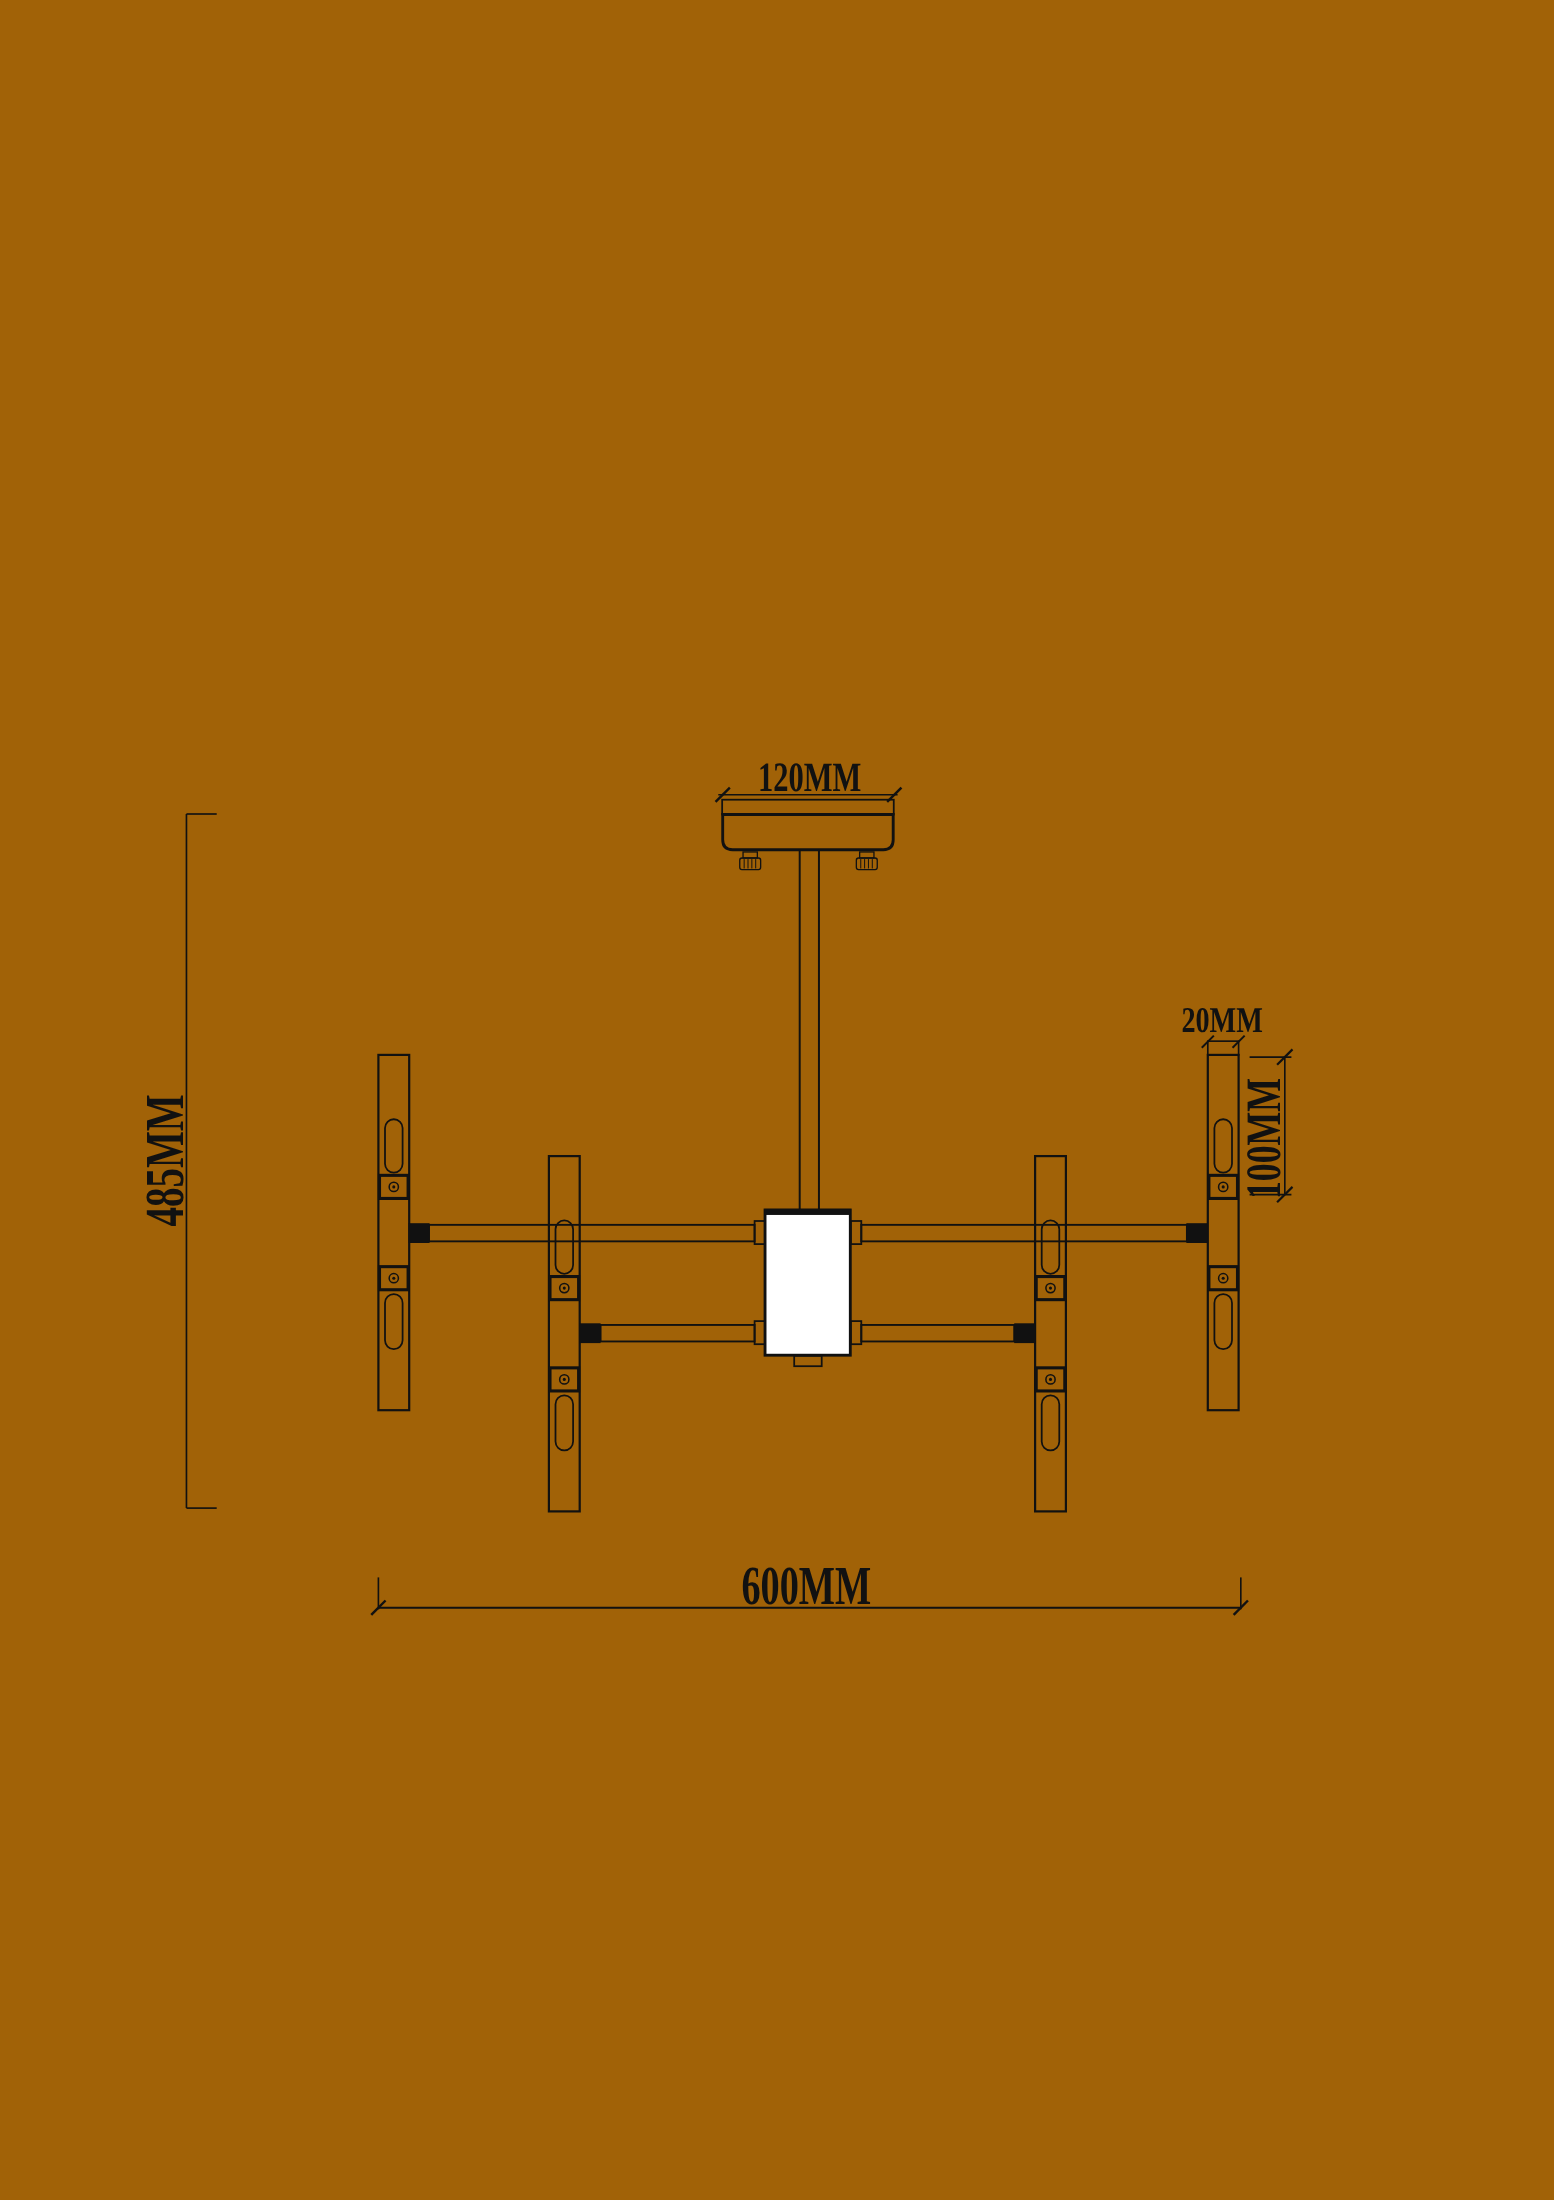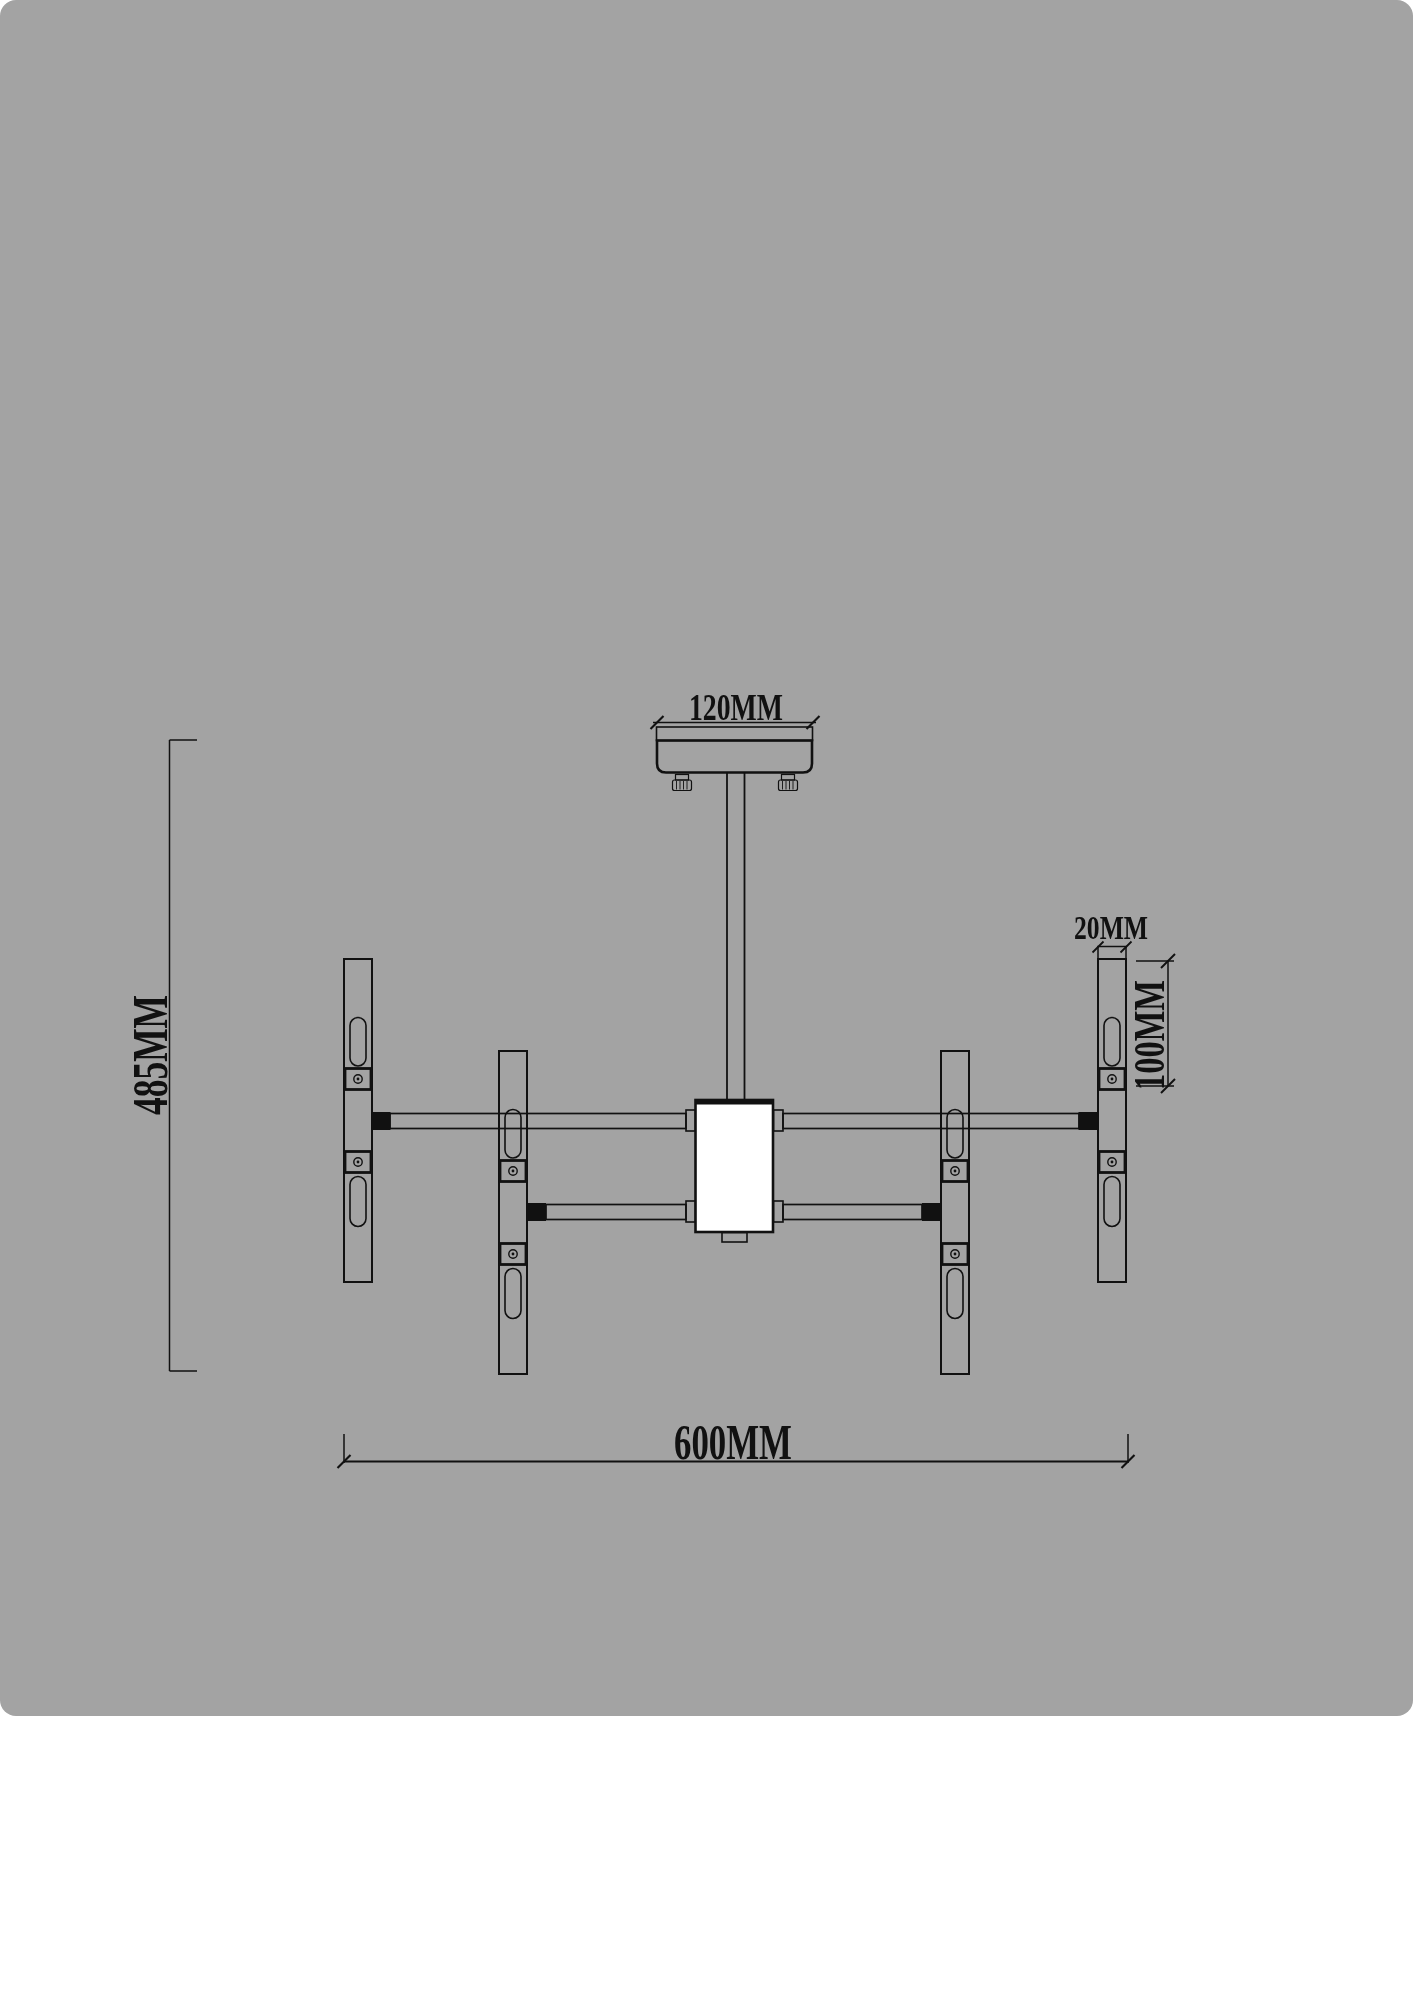--- a/index.html
+++ b/index.html
@@ -6,23 +6,22 @@
     margin: 0;
     padding: 0;
     background: #ffffff;
     width: 1413px;
     height: 2000px;
     overflow: hidden;
   }
   .page {
     position: relative;
     width: 1413px;
-    height: 1716px;
-    background: #a3a3a3;
-    border-radius: 16px;
+    height: 2000px;
+    background: #a16207;
   }
   svg { display: block; }
   .dim-text {
     font-family: "Liberation Serif", "DejaVu Serif", serif;
     font-weight: bold;
     fill: #111111;
   }
 </style>
 </head>
 <body>

